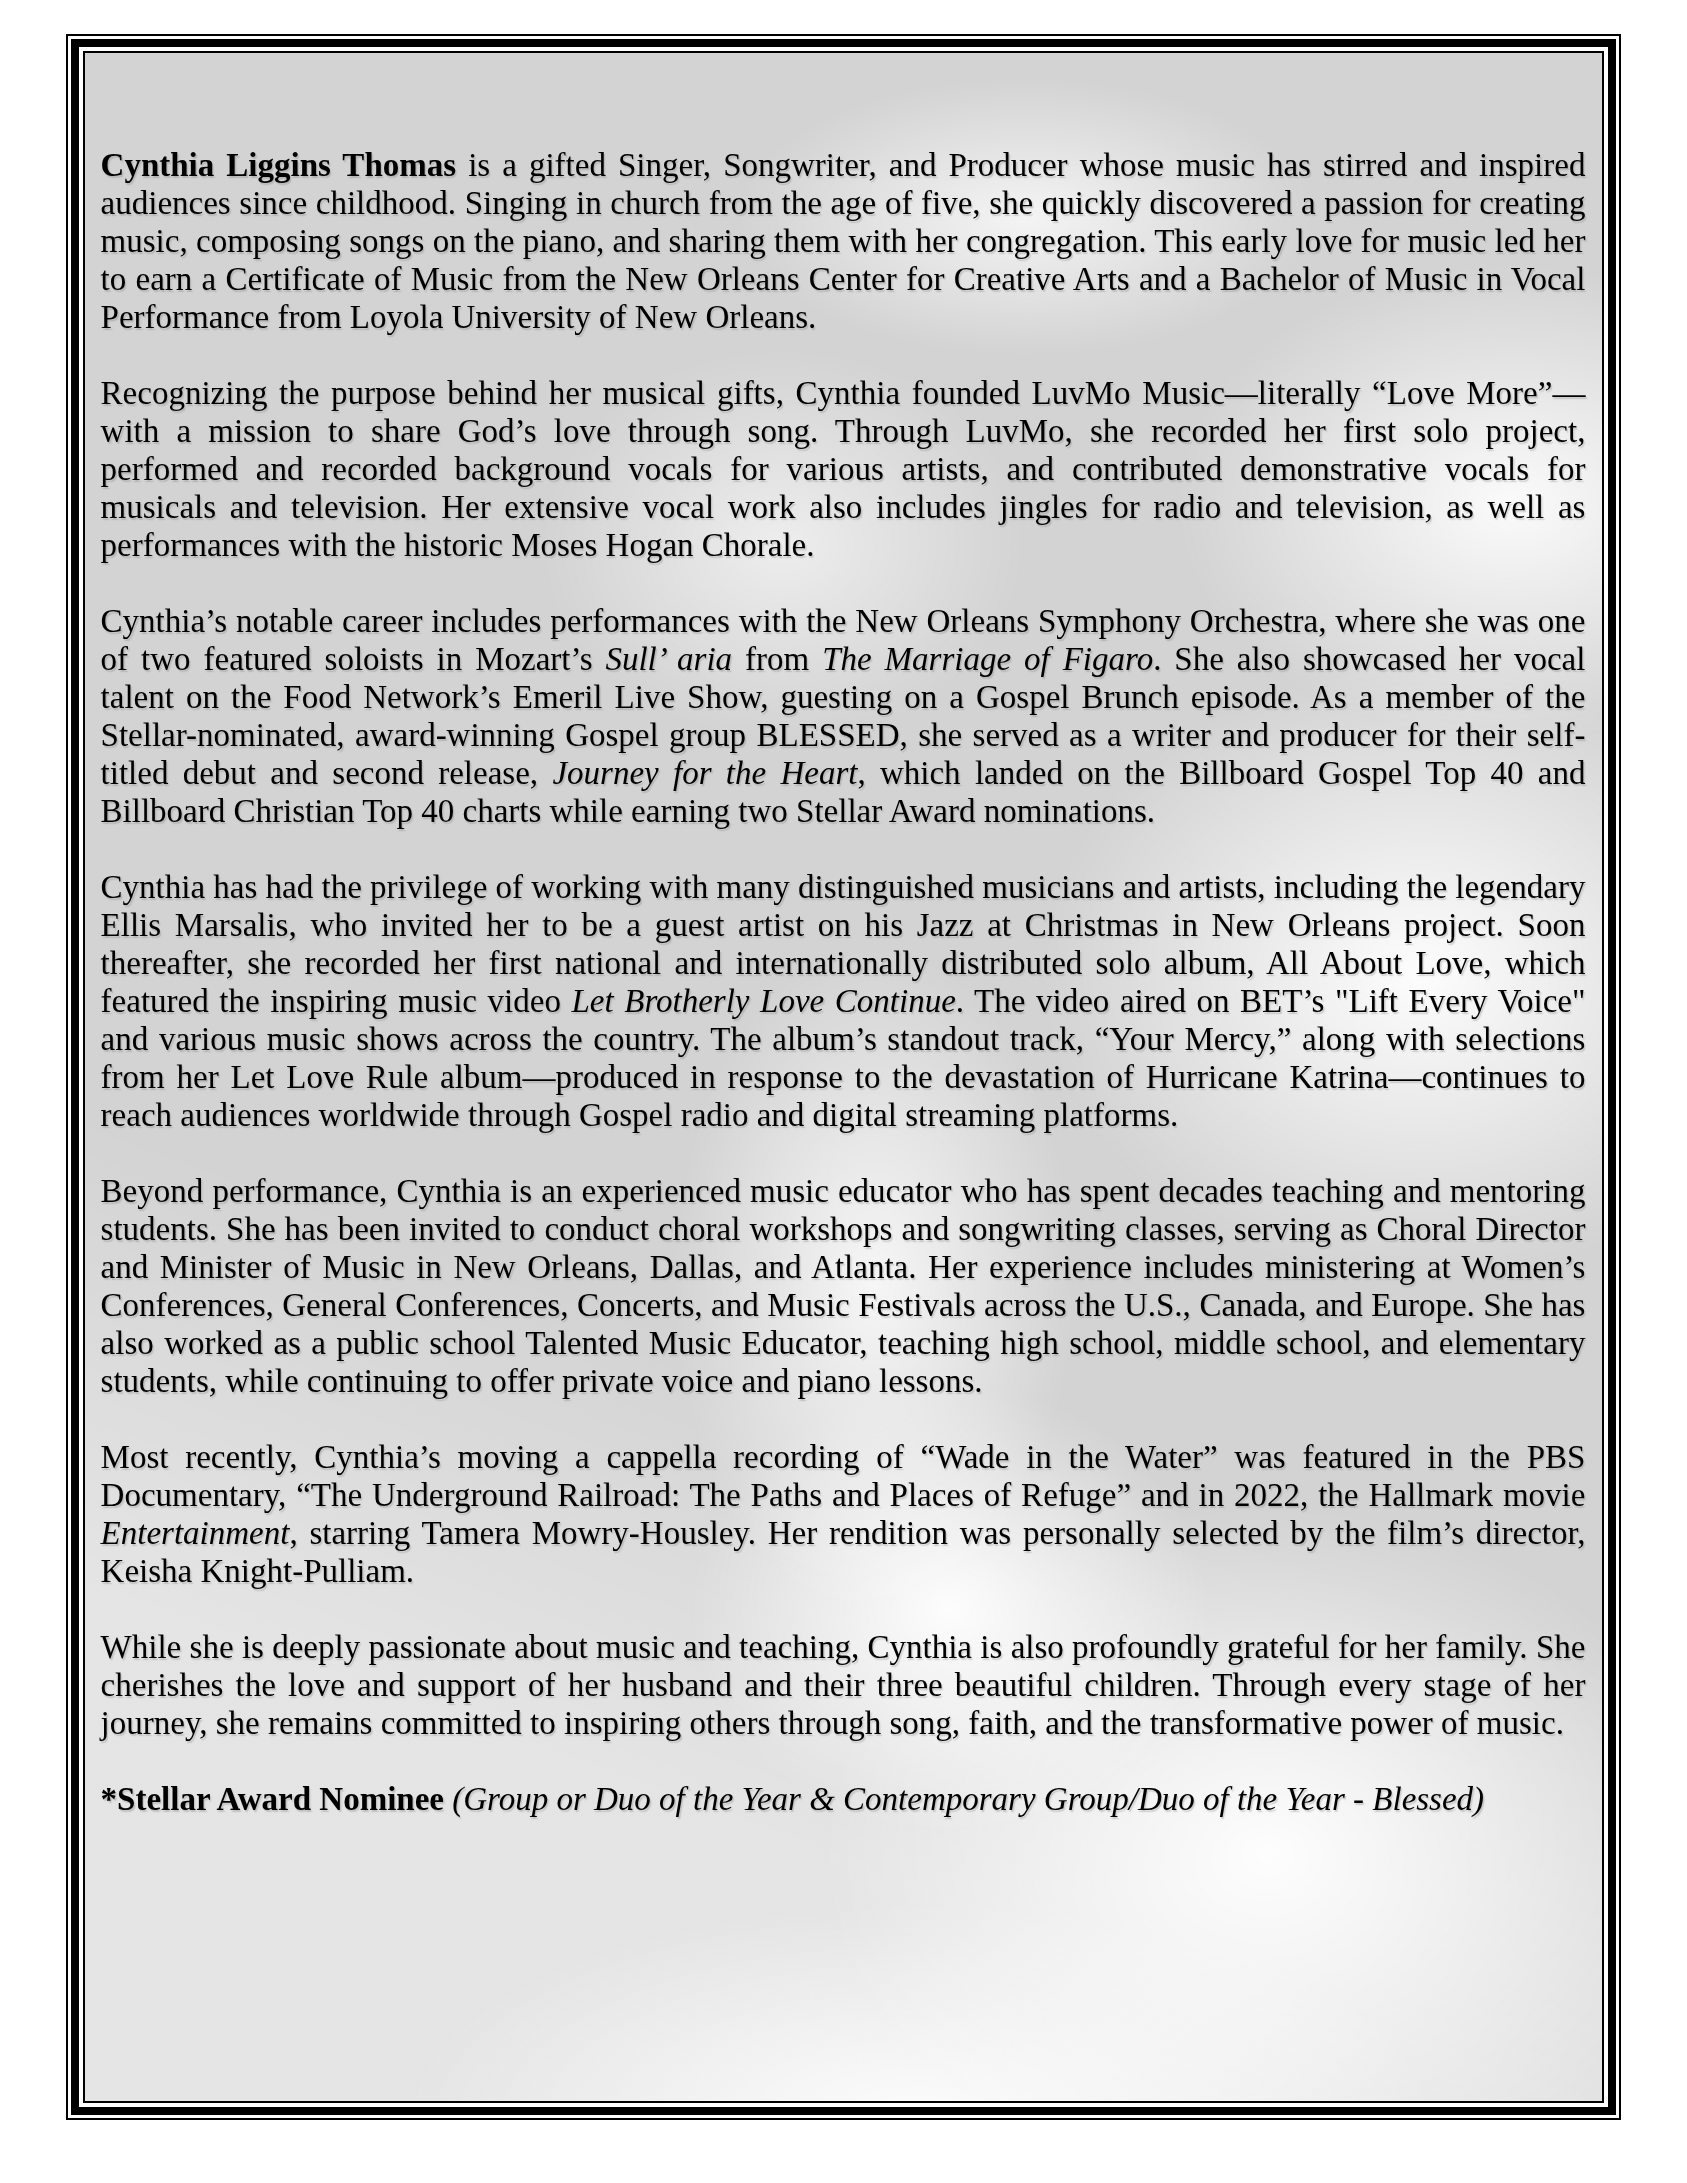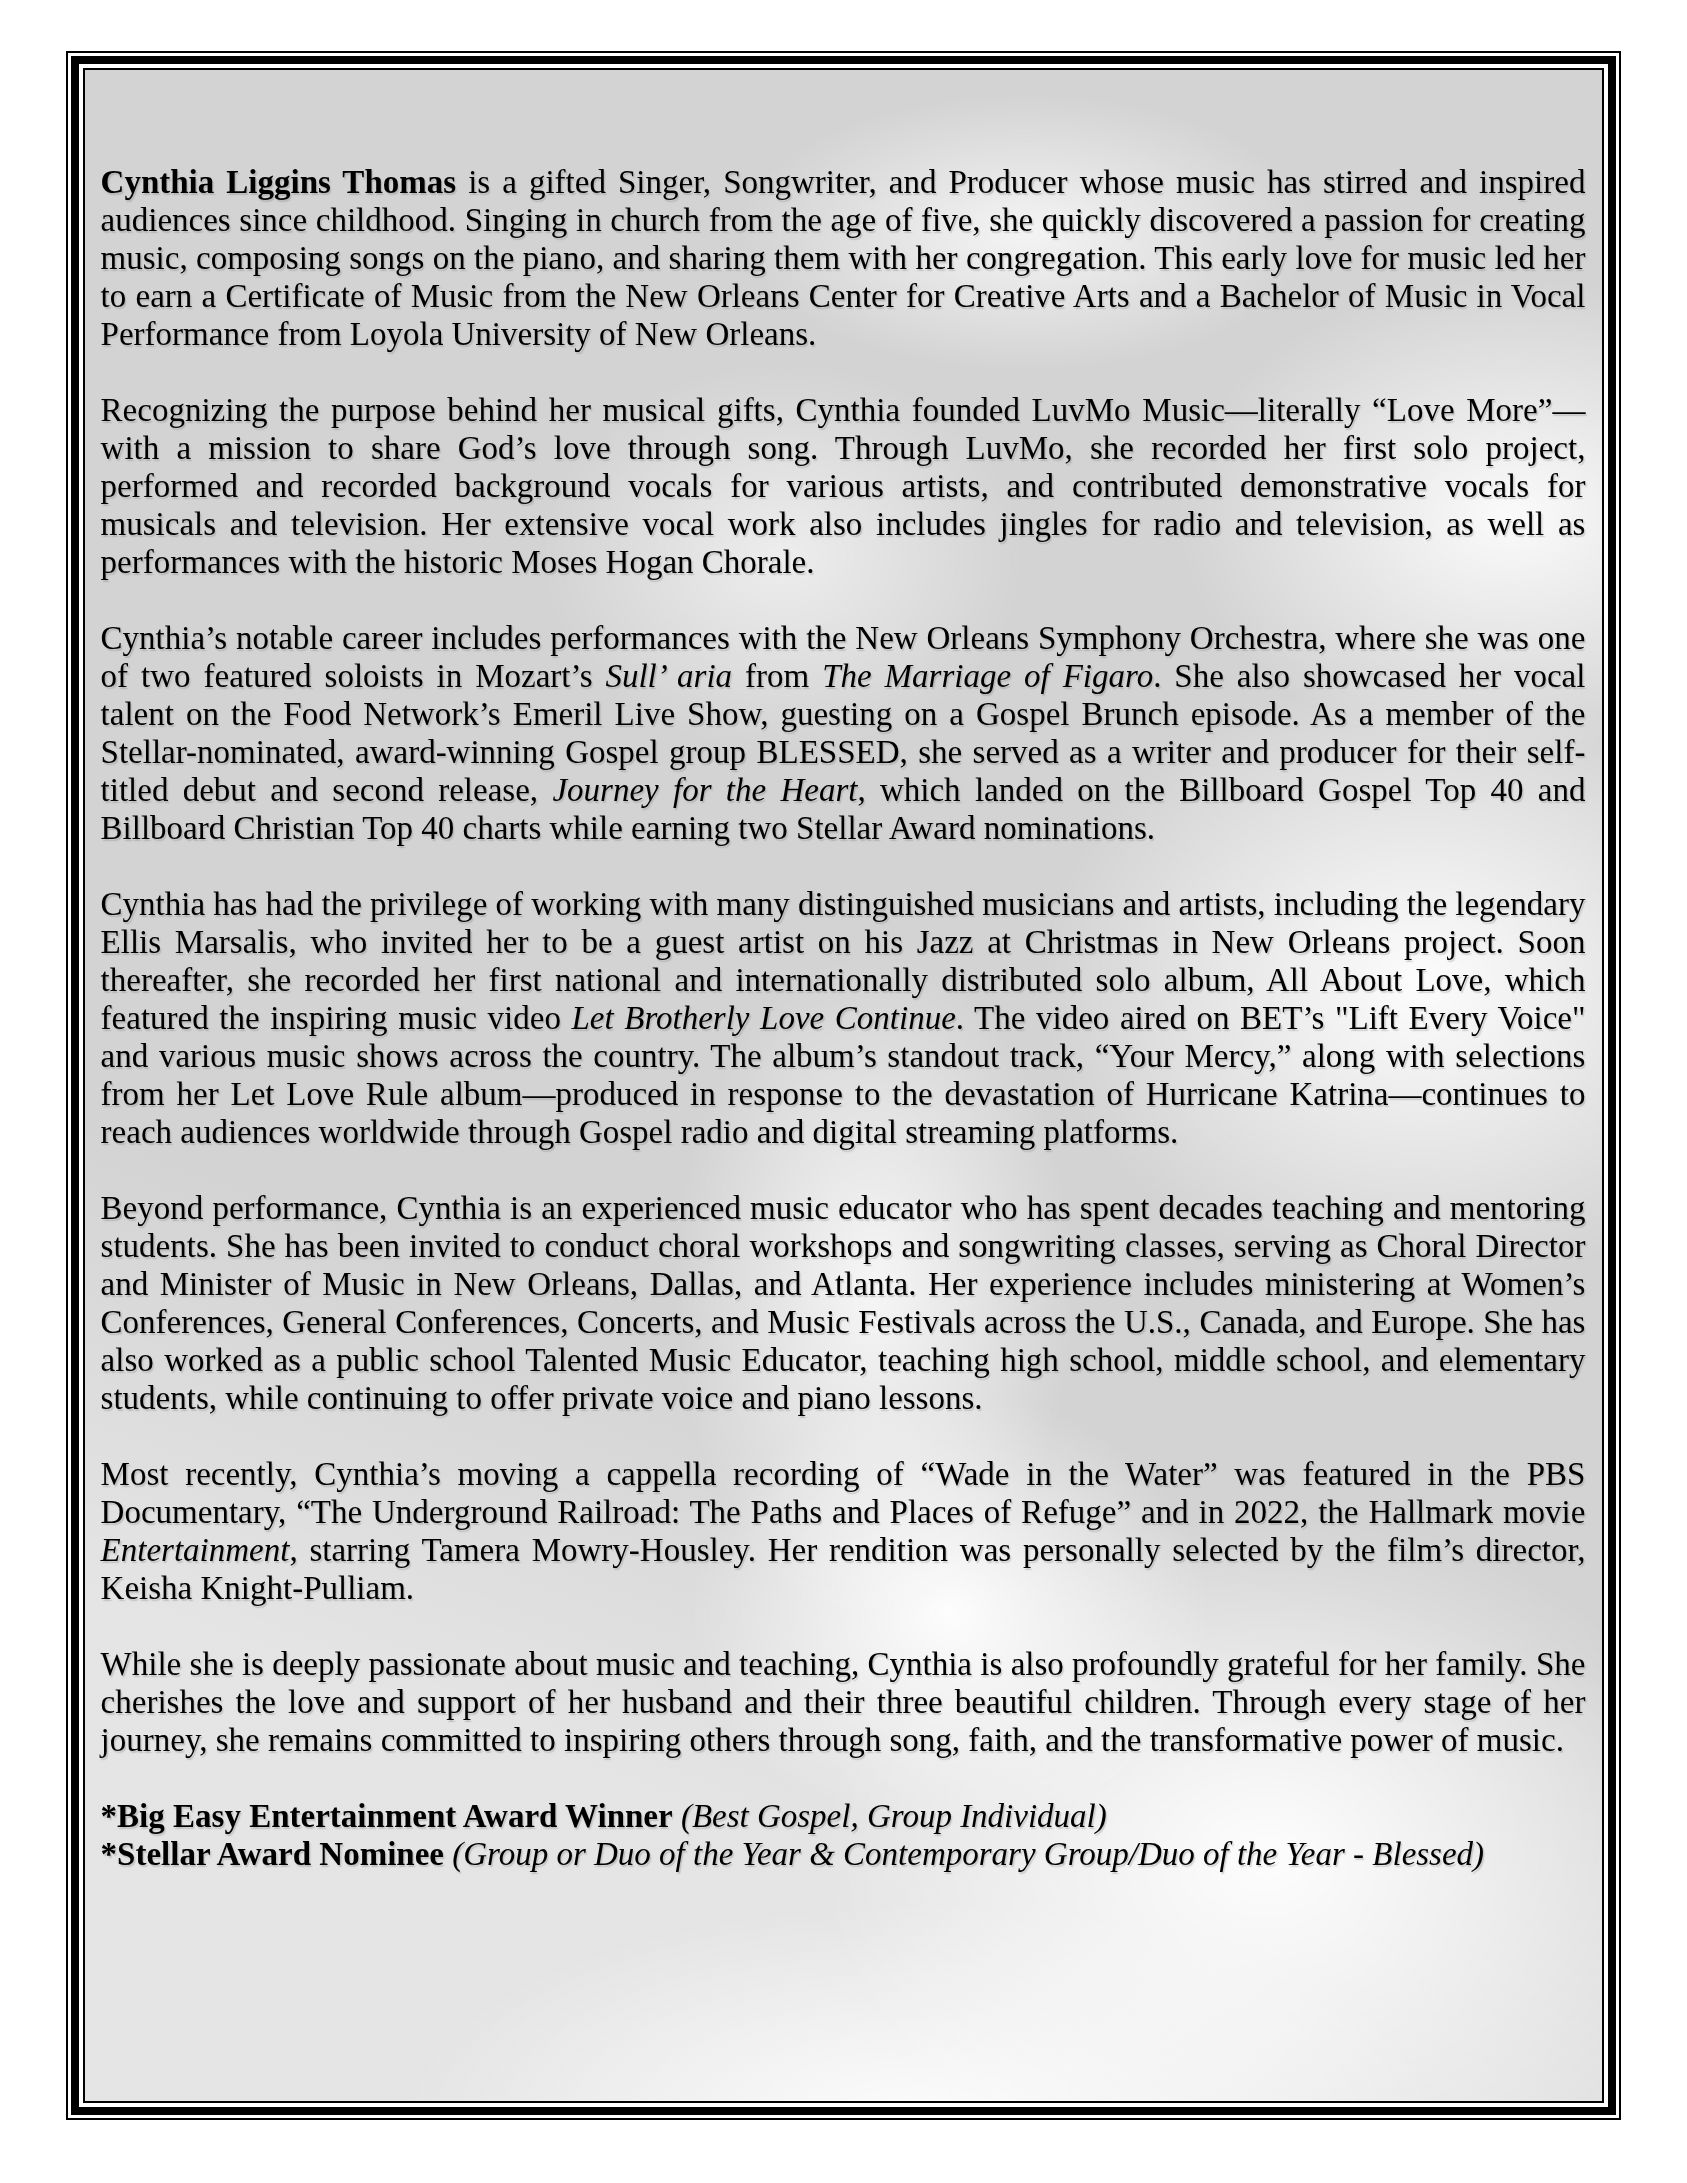--- a/index.html
+++ b/index.html
@@ -7,21 +7,21 @@
     width: 1687px;
     height: 2183px;
     background: #ffffff;
     font-family: "Liberation Serif", serif;
     color: #000;
     position: relative;
   }
   .sheet {
     position: absolute;
     inset: 0;
-    padding: 51px 66px 63px 66px;
+    padding: 34px 66px 63px 66px;
     box-sizing: border-box;
   }
   .frame-outer {
     border: 2px solid #000;
     padding: 2.6px;
     height: 100%;
     box-sizing: border-box;
     background: #fff;
   }
   .frame-band {
@@ -85,21 +85,20 @@
 
         <p class="para"><span>Cynthia has had the privilege of working with many distinguished musicians and artists, including the legendary Ellis Marsalis, who invited her to be a guest artist on his Jazz at Christmas in New Orleans project. Soon thereafter, she recorded her first national and internationally distributed solo album, All About Love, which featured the inspiring music video </span><em>Let Brotherly Love Continue</em><span>. The video aired on BET’s "Lift Every Voice" and various music shows across the country. The album’s standout track, “Your Mercy,” along with selections from her Let Love Rule album—produced in response to the devastation of Hurricane Katrina—continues to reach audiences worldwide through Gospel radio and digital streaming platforms.</span></p>
 
         <p class="para"><span>Beyond performance, Cynthia is an experienced music educator who has spent decades teaching and mentoring students. She has been invited to conduct choral workshops and songwriting classes, serving as Choral Director and Minister of Music in New Orleans, Dallas, and Atlanta. Her experience includes ministering at Women’s Conferences, General Conferences, Concerts, and Music Festivals across the U.S., Canada, and Europe. She has also worked as a public school Talented Music Educator, teaching high school, middle school, and elementary students, while continuing to offer private voice and piano lessons.</span></p>
 
         <p class="para"><span>Most recently, Cynthia’s moving a cappella recording of “Wade in the Water” was featured in the PBS Documentary, “The Underground Railroad: The Paths and Places of Refuge” and in 2022, the Hallmark movie </span><em>Entertainment</em><span>, starring Tamera Mowry-Housley. Her rendition was personally selected by the film’s director, Keisha Knight-Pulliam.</span></p>
 
         <p class="para"><span>While she is deeply passionate about music and teaching, Cynthia is also profoundly grateful for her family. She cherishes the love and support of her husband and their three beautiful children. Through every stage of her journey, she remains committed to inspiring others through song, faith, and the transformative power of music.</span></p>
 
         <div class="awards">
-          <p class="award-line"><strong>*Big Easy Entertainment Award Winner</strong><em> (Best Gospel, Group Individual)</em></p>
           <p class="award-line"><strong>*Stellar Award Nominee</strong><em> (Group or Duo of the Year &amp; Contemporary Group/Duo of the Year - Blessed)</em></p>
         </div>
 
       </div>
     </div>
   </div>
 </div>
 
 
 </body></html>

